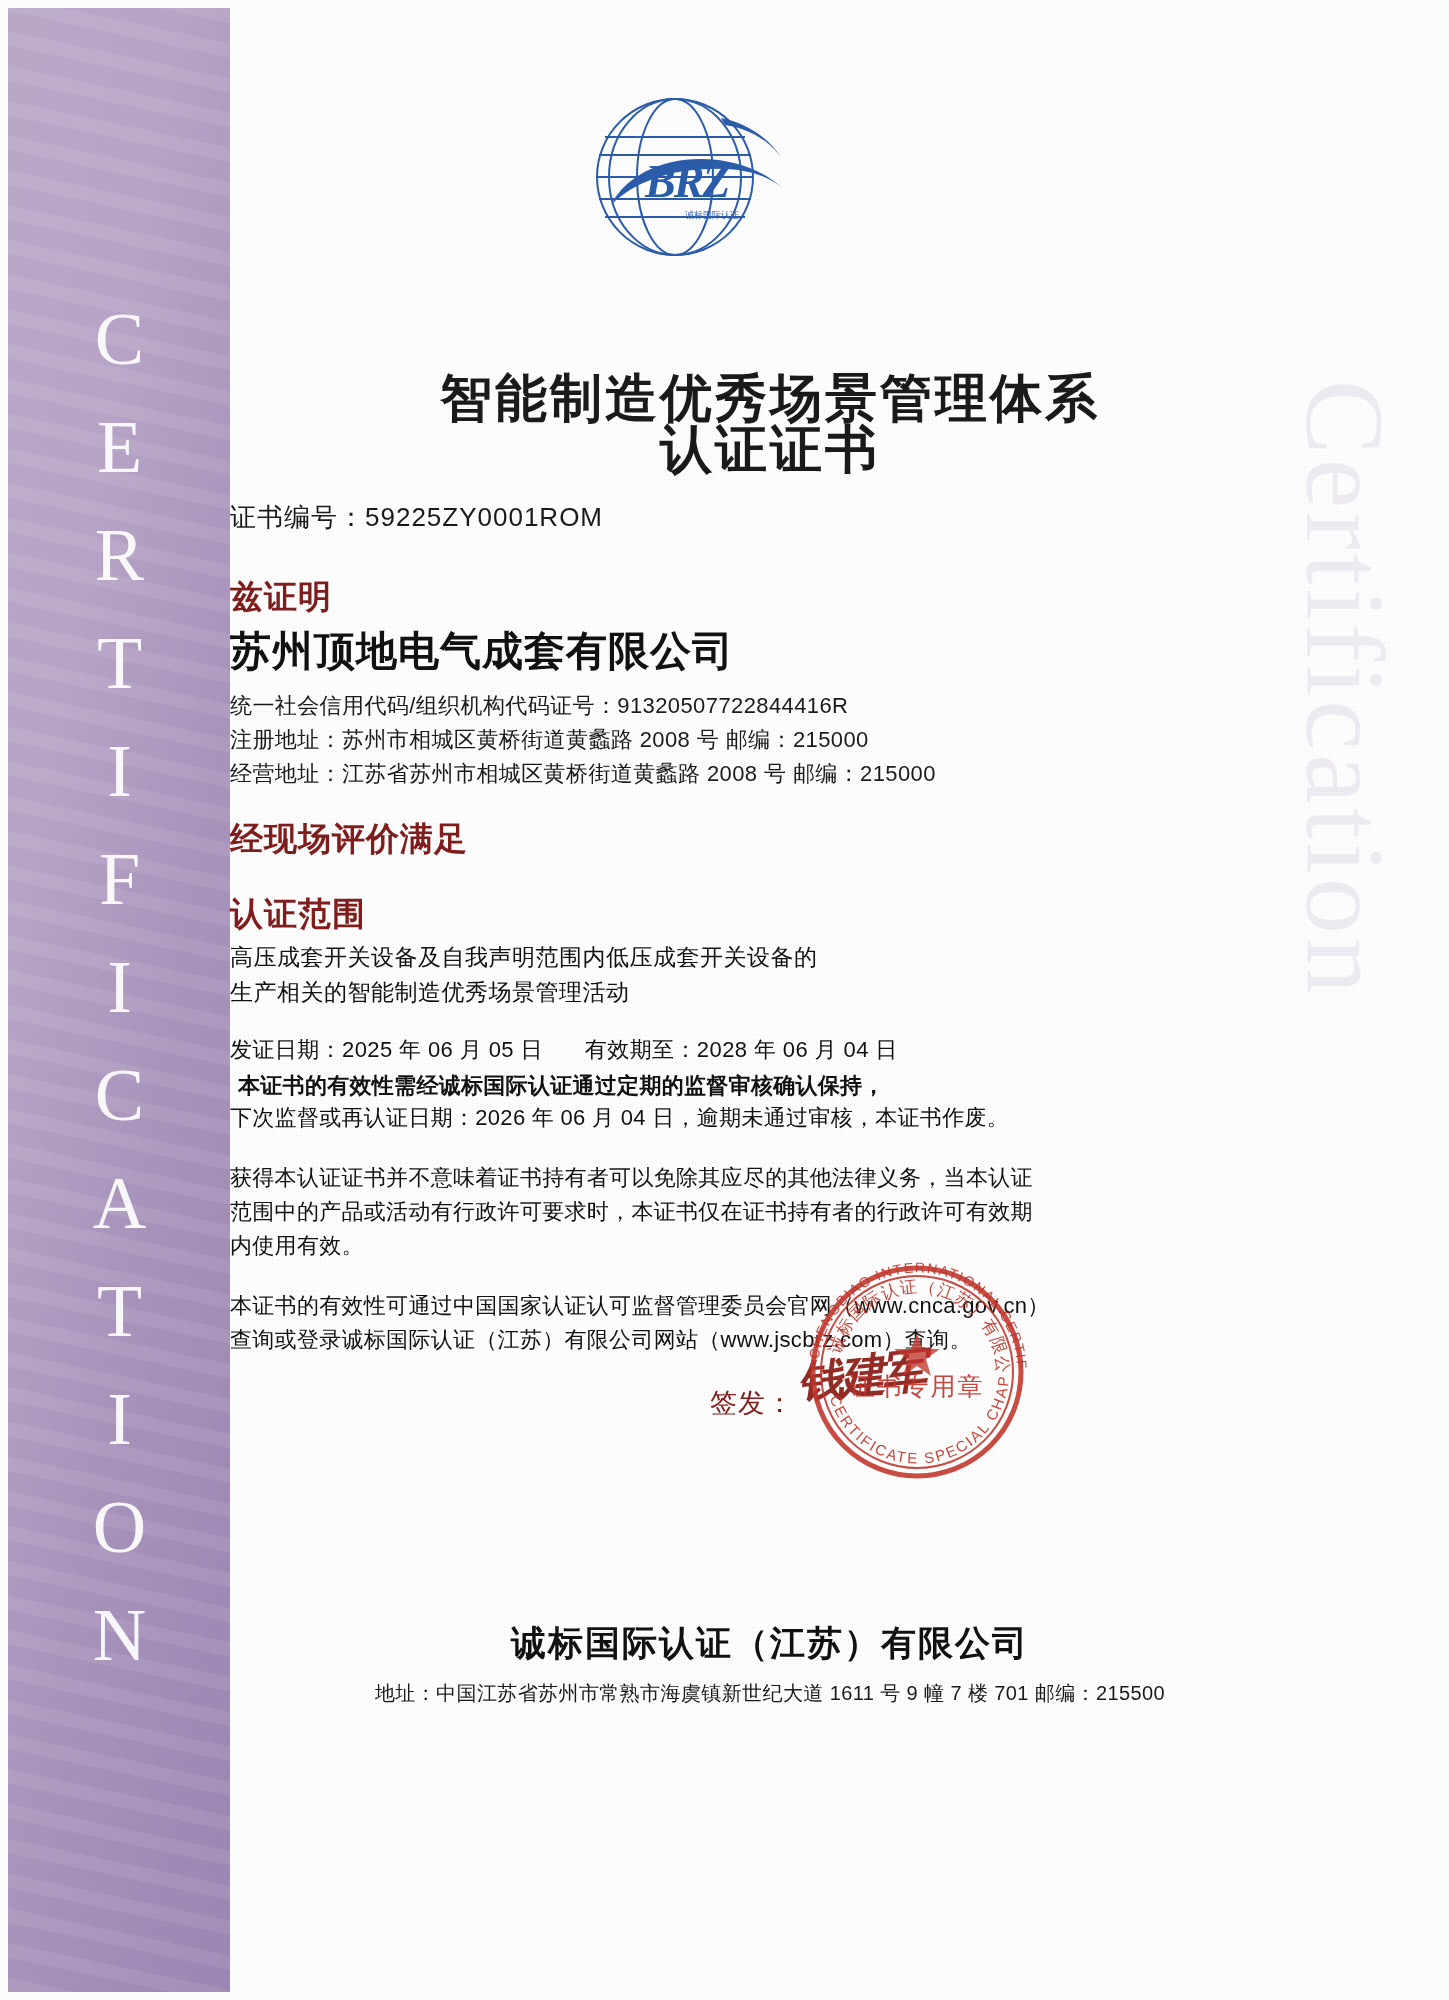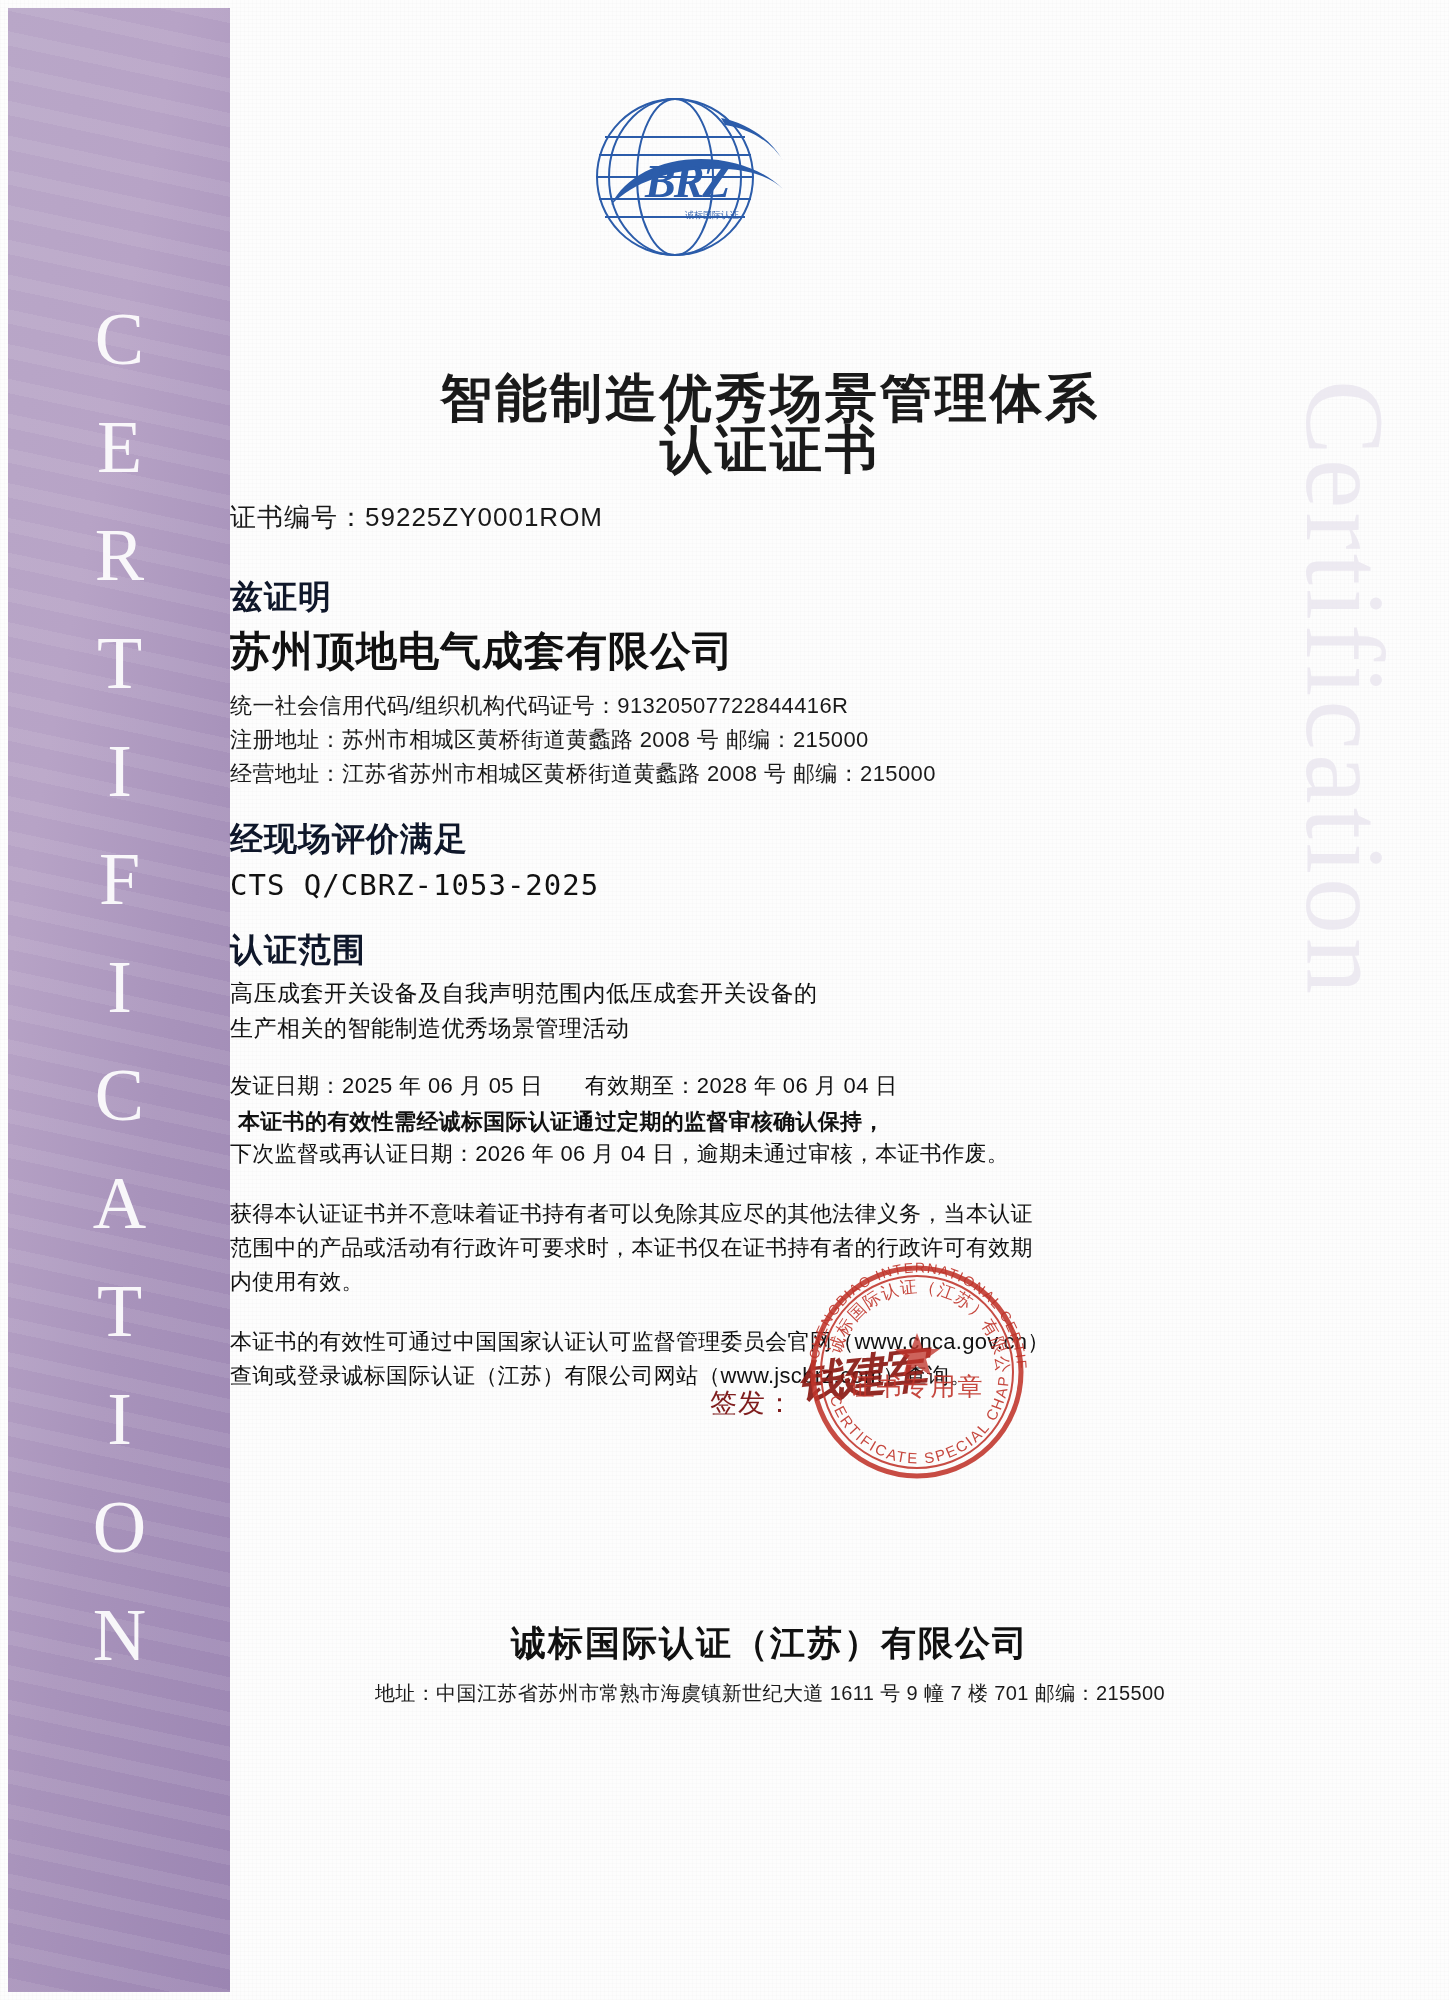--- a/index.html
+++ b/index.html
@@ -123,21 +123,21 @@
   }
   .body-block {
     position: absolute;
     left: 0;
     top: 575px;
     width: 930px;
   }
   .h-bold {
     font-size: 33px;
     font-weight: bold;
-    color: #0f172a;
+    color: #7f1d1d;
     margin: 0 0 4px 0;
     letter-spacing: 1px;
     font-family: Liberation Mono, monospace;
   }
   .company {
     font-size: 41px;
     font-weight: bold;
     color: #111;
     margin: 2px 0 10px 0;
     letter-spacing: 1px;
@@ -291,21 +291,20 @@
       <div class="h-bold">兹证明</div>
       <div class="company">苏州顶地电气成套有限公司</div>
 
       <p class="line-sm">统一社会信用代码/组织机构代码证号：91320507722844416R</p>
       <p class="line-sm">注册地址：苏州市相城区黄桥街道黄蠡路 2008 号    邮编：215000</p>
       <p class="line-sm">经营地址：江苏省苏州市相城区黄桥街道黄蠡路 2008 号    邮编：215000</p>
 
       <div class="spacer-26"></div>
 
       <div class="h-bold">经现场评价满足</div>
-      <p class="std-code">CTS Q/CBRZ-1053-2025</p>
 
       <div class="spacer-26"></div>
 
       <div class="h-bold">认证范围</div>
       <p class="scope-text">高压成套开关设备及自我声明范围内低压成套开关设备的</p>
       <p class="scope-text">生产相关的智能制造优秀场景管理活动</p>
 
       <div class="spacer-26"></div>
 
       <p class="dates-row">

